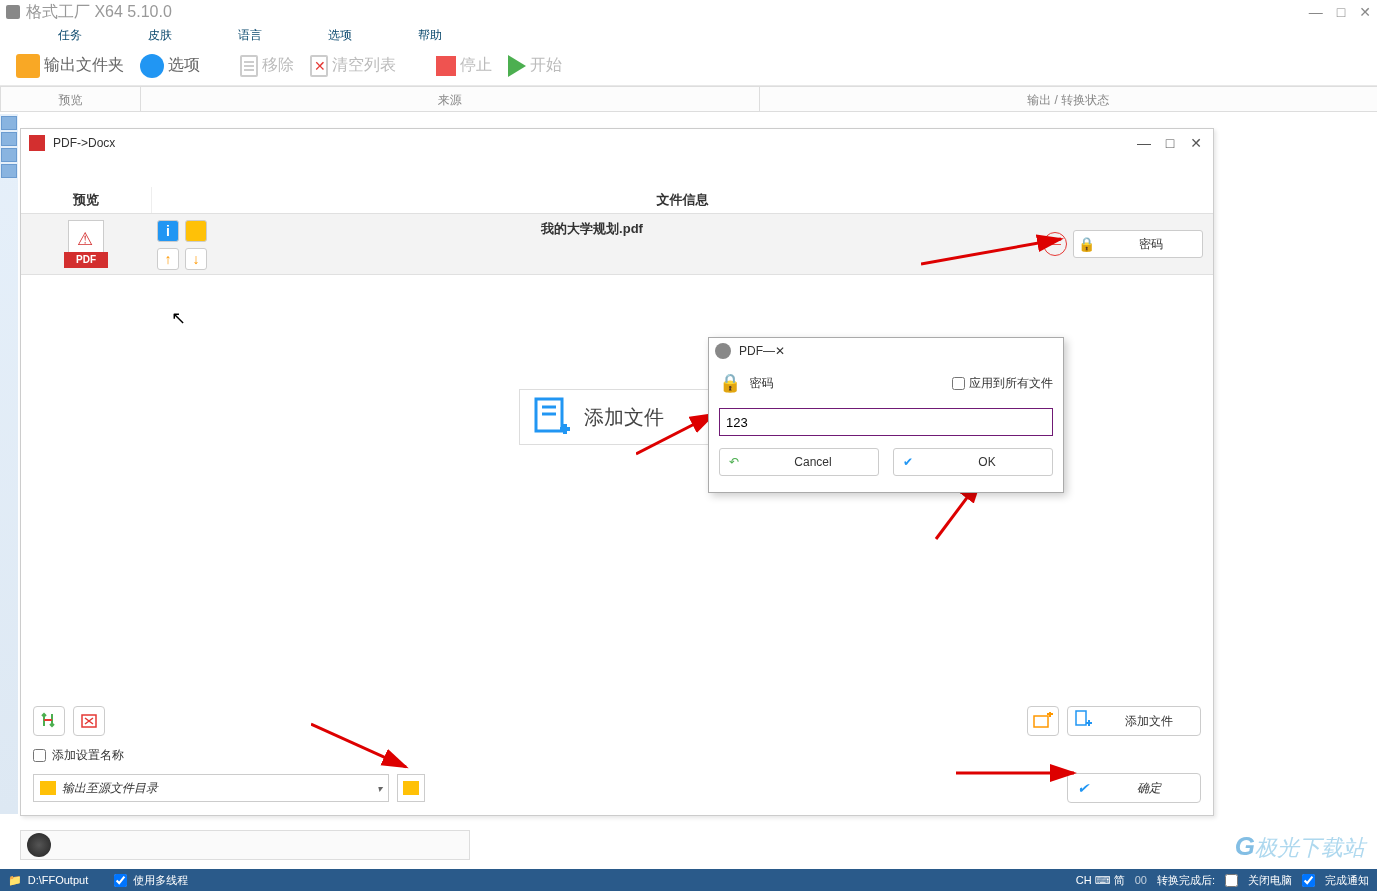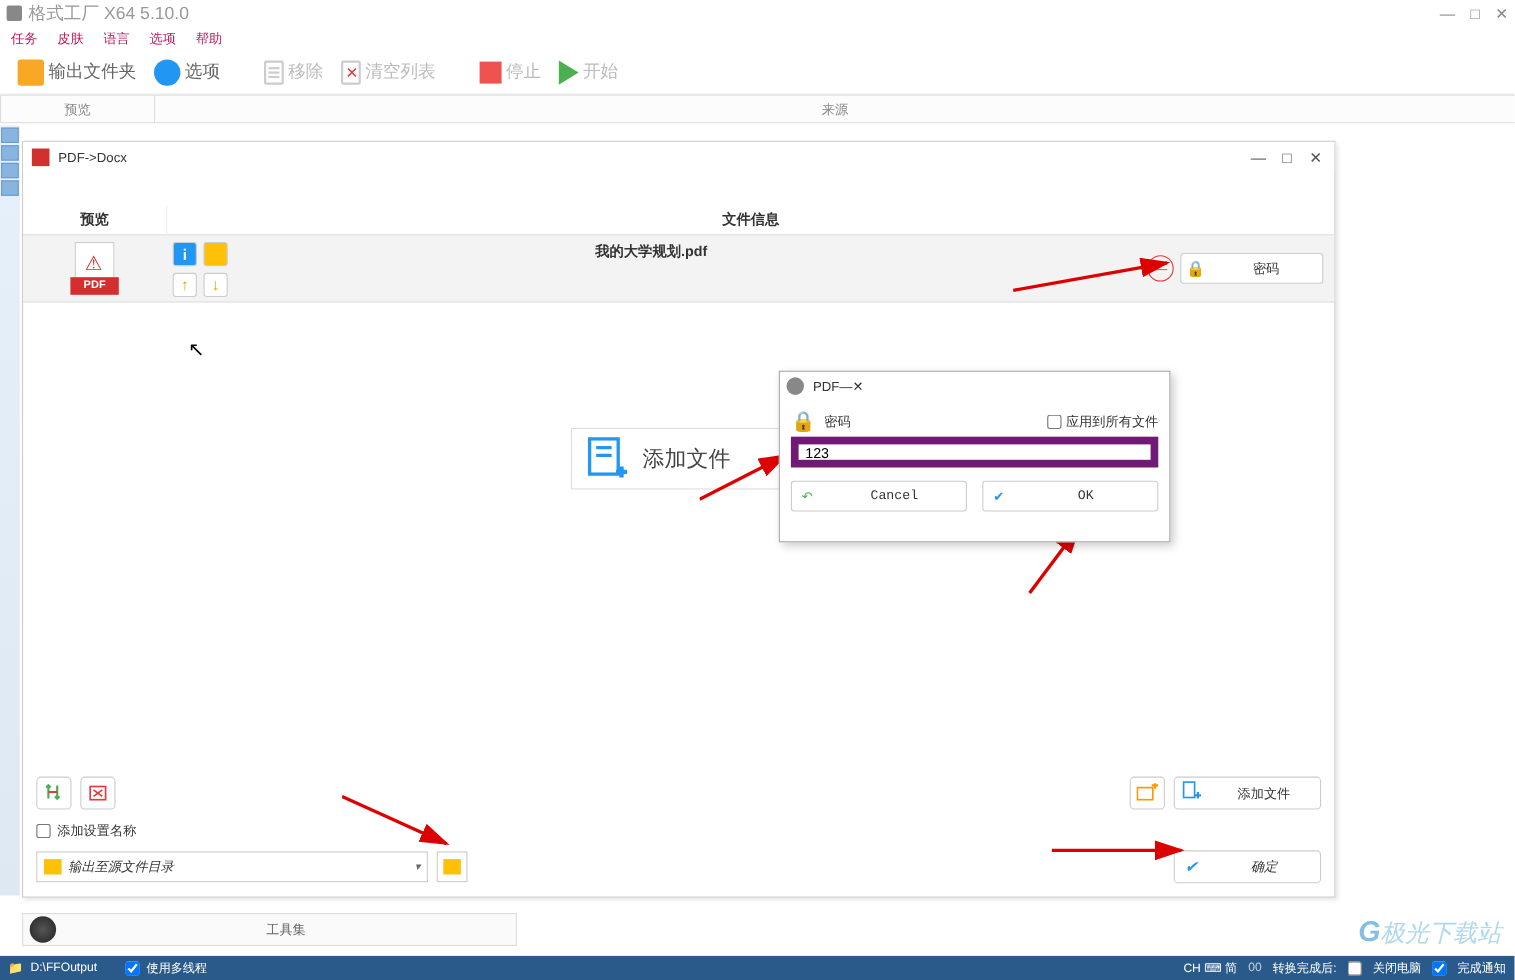--- a/index.html
+++ b/index.html
@@ -7,21 +7,21 @@
 
 
 .titlebar { height:24px; display:flex; align-items:center; padding:0 6px; background:#fff; }
 .titlebar .app-icon { width:14px; height:14px; margin-right:6px; background:#888; border-radius:2px; }
 .titlebar .title { color:#999; font-size:16px; }
 .titlebar .wincontrols { margin-left:auto; display:flex; gap:14px; color:#888; font-size:14px; }
 .titlebar .wincontrols span { cursor:pointer; }
 
 
 .menubar { height:22px; display:flex; align-items:center; padding:0 10px; gap:18px; }
-.menubar span { color:#be185d; cursor:pointer; font-size:12px; }
+.menubar span { color:#0c4a6e; cursor:pointer; font-size:12px;margin-left:48px; }
 
 
 .toolbar { height:40px; display:flex; align-items:center; padding:0 10px; gap:4px; border-bottom:1px solid #e8e8e8; }
 .tb-item { display:flex; align-items:center; gap:4px; padding:2px 6px; cursor:pointer; }
 .tb-icon { width:24px; height:24px; border-radius:3px; display:flex; align-items:center; justify-content:center; }
 .tb-item .lbl { font-size:16px; color:#666; }
 .tb-item.disabled .lbl { color:#bbb; }
 .ic-folder { background:#f9a825; }
 .ic-opt { background:#2196f3; border-radius:50%; }
 .ic-doc { border:2px solid #ccc; width:18px; height:22px; border-radius:2px; position:relative; }
@@ -103,25 +103,25 @@
 .okbtn .t { flex:1; text-align:center; }
 
 
 .dlg { position:absolute; left:708px; top:337px; width:356px; height:156px; background:#fff; border:1px solid #aaa; box-shadow:3px 3px 8px rgba(0,0,0,0.2); z-index:10; }
 .dlg .dtitle { height:26px; display:flex; align-items:center; padding:0 6px; }
 .dlg .dtitle .dic { width:16px; height:16px; background:#888; border-radius:50%; margin-right:8px; }
 .dlg .dbody { padding:6px 10px; }
 .dlg .drow1 { display:flex; align-items:center; height:26px; }
 .dlg .drow1 .lock { color:#2196f3; font-size:18px; margin-right:8px; }
 .dlg .drow1 .cb { margin-left:auto; display:flex; align-items:center; gap:4px; }
-.dlg .inp { width:100%; height:28px; border:7px solid #701a75; padding:0 6px; margin-top:1px; font-size:13px; }
+.dlg .inp { width:100%; height:28px; border:1px solid #701a75; padding:0 6px; margin-top:12px; font-size:13px; }
 .dlg .dbtns { display:flex; justify-content:space-between; margin-top:12px; }
 .dlg .dbtn { width:160px; height:28px; border:1px solid #ccc; border-radius:3px; display:flex; align-items:center; cursor:pointer; background:#fff; }
 .dlg .dbtn .ic { width:28px; text-align:center; }
-.dlg .dbtn .t { flex:1; text-align:center;font-family:Liberation Mono, monospace; }
+.dlg .dbtn .t { flex:1; text-align:center; }
 .dlg .dbtn.c .ic { color:#4caf50; }
 .dlg .dbtn.o .ic { color:#2196f3; }
 
 
 .arrow { position:absolute; pointer-events:none; }
 
 
 .toolset { position:absolute; left:20px; top:830px; width:450px; height:30px; border:1px solid #ddd; background:#fafafa; display:flex; align-items:center; }
 .toolset .tic { width:24px; height:24px; margin-left:6px; background:radial-gradient(#555,#222); border-radius:50%; }
 .toolset .lbl { flex:1; text-align:center; color:#666; }
@@ -185,32 +185,32 @@
   </div>
   <div class="tb-item disabled">
     <div class="ic-play"></div>
     <span class="lbl">开始</span>
   </div>
 </div>
 
 <div class="colheaders">
   <div class="ch" style="width:140px;flex:none">预览</div>
   <div class="ch">来源</div>
+  <div class="ch">输出 / 转换状态</div>
 </div>
 
 <div class="leftstrip">
   <div class="thumb"></div>
     <div class="thumb"></div>
     <div class="thumb"></div>
     <div class="thumb"></div>
 </div>
 
 <div class="toolset">
   <div class="tic"></div>
-  <div class="lbl">工具集</div>
 </div>
 
 <div class="subwin">
   <div class="titlebar2">
     <div class="ic"></div>
     <div>PDF-&gt;Docx</div>
     <div class="wc">
       <span>—</span>
       <span>□</span>
       <span>✕</span>

